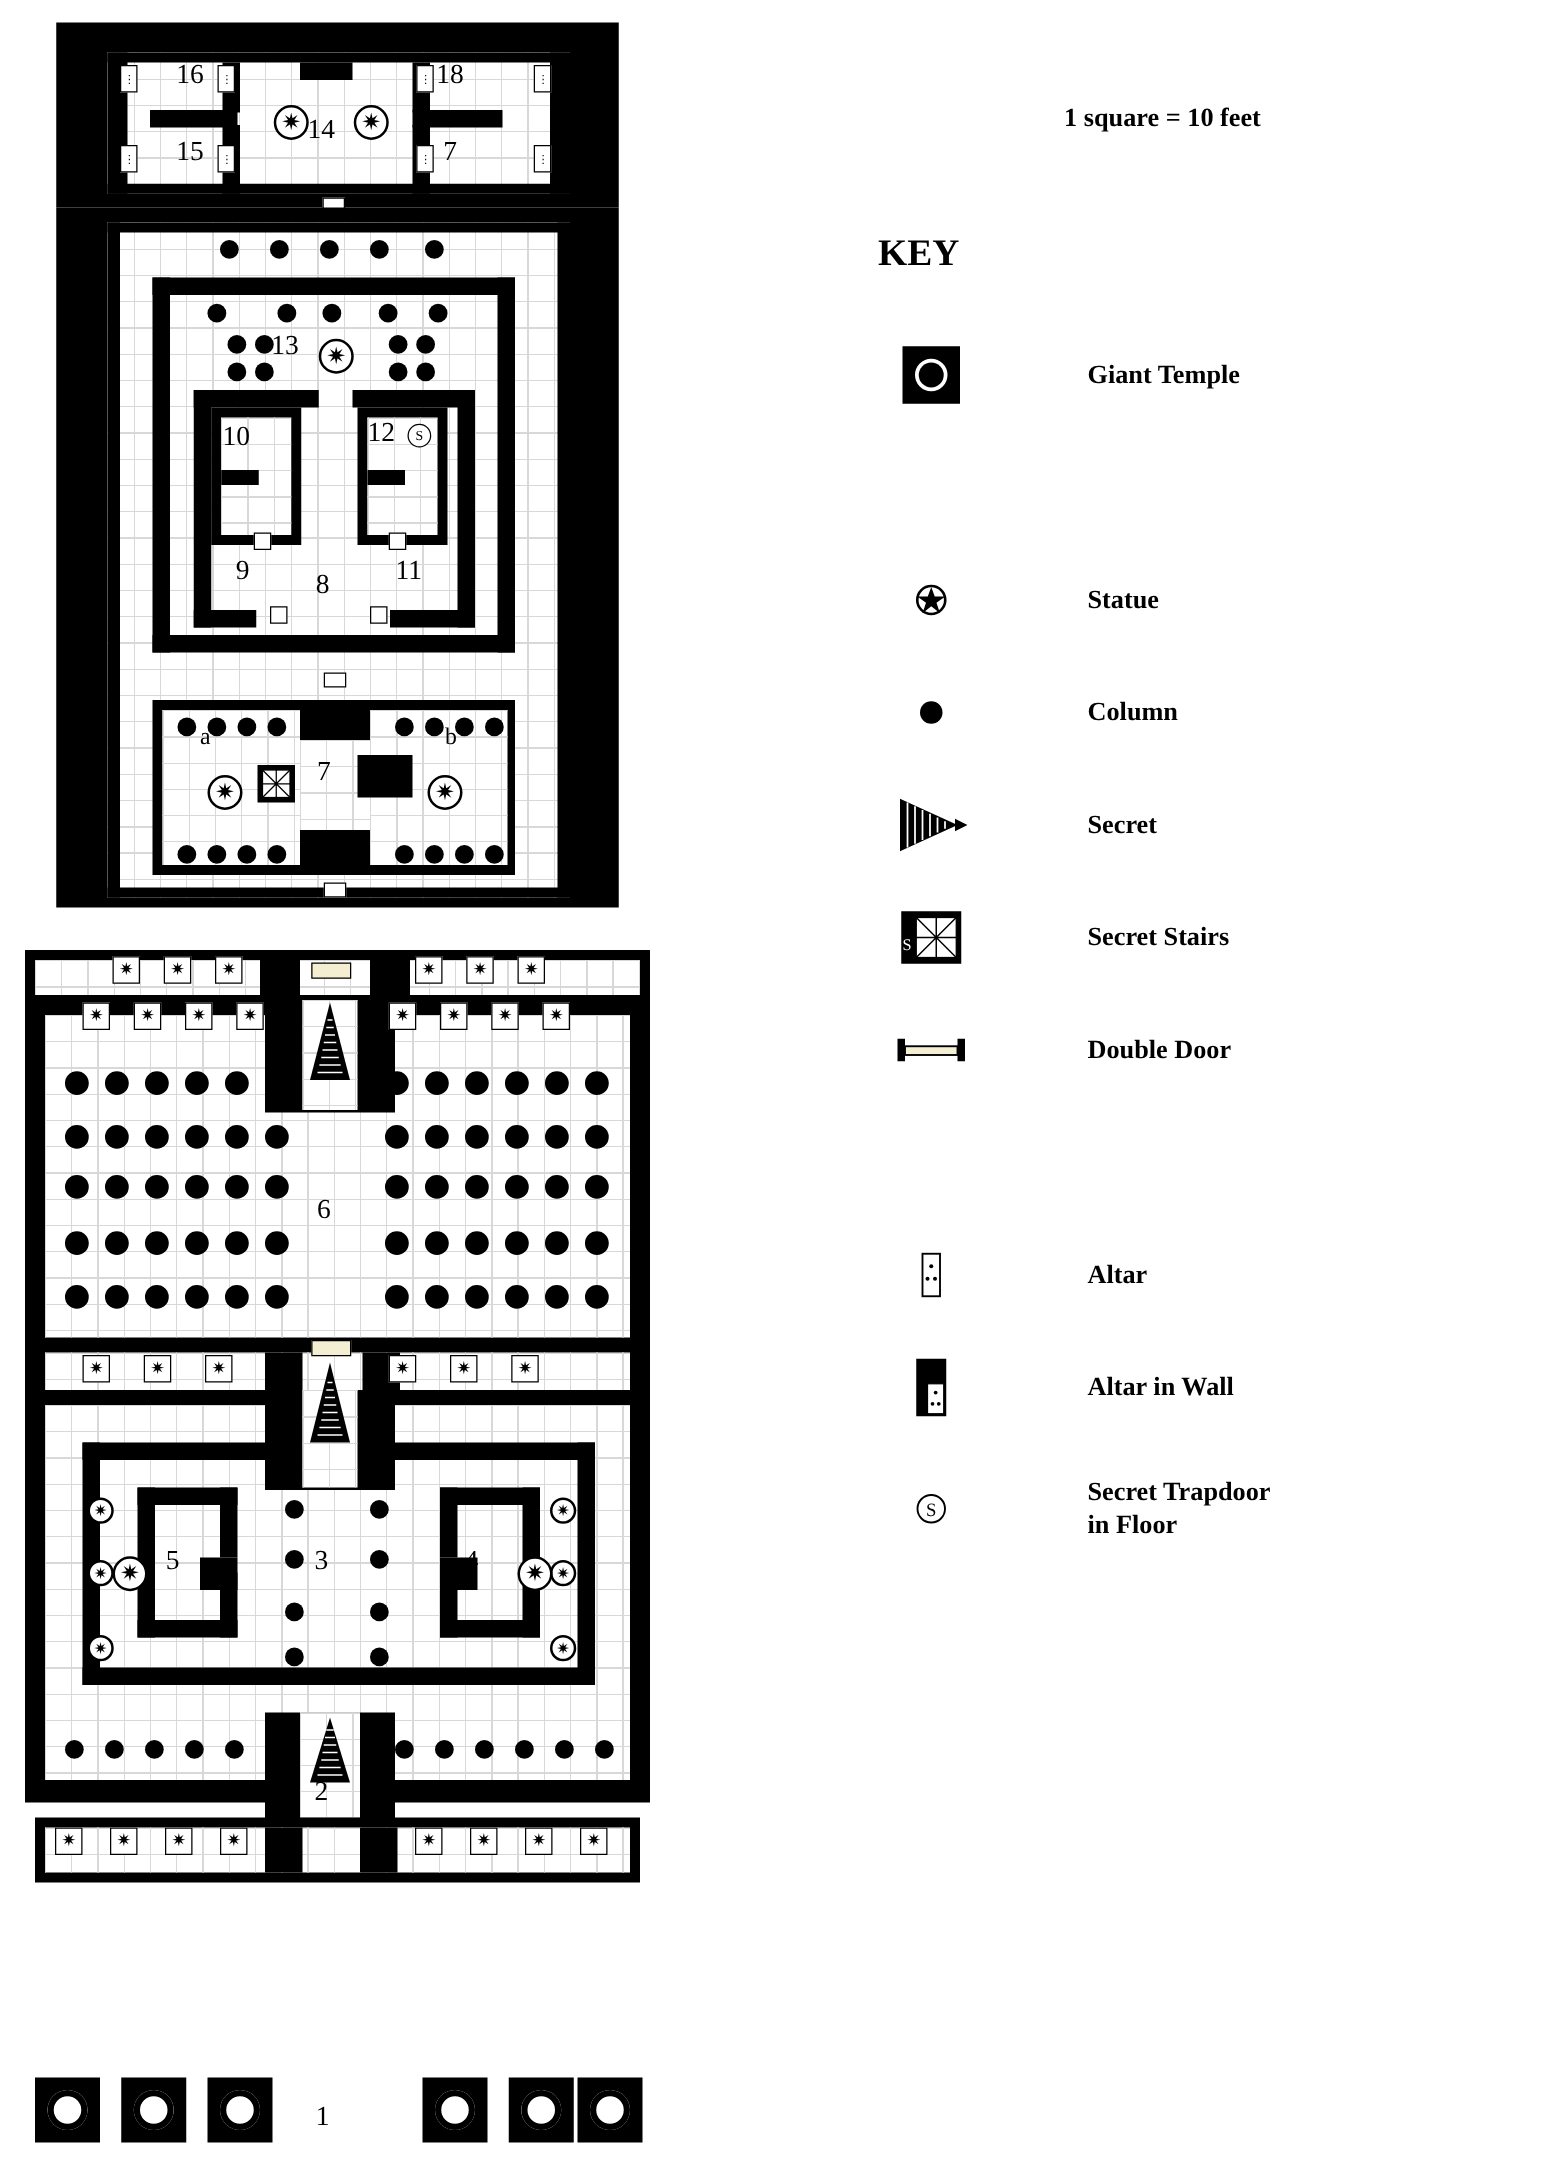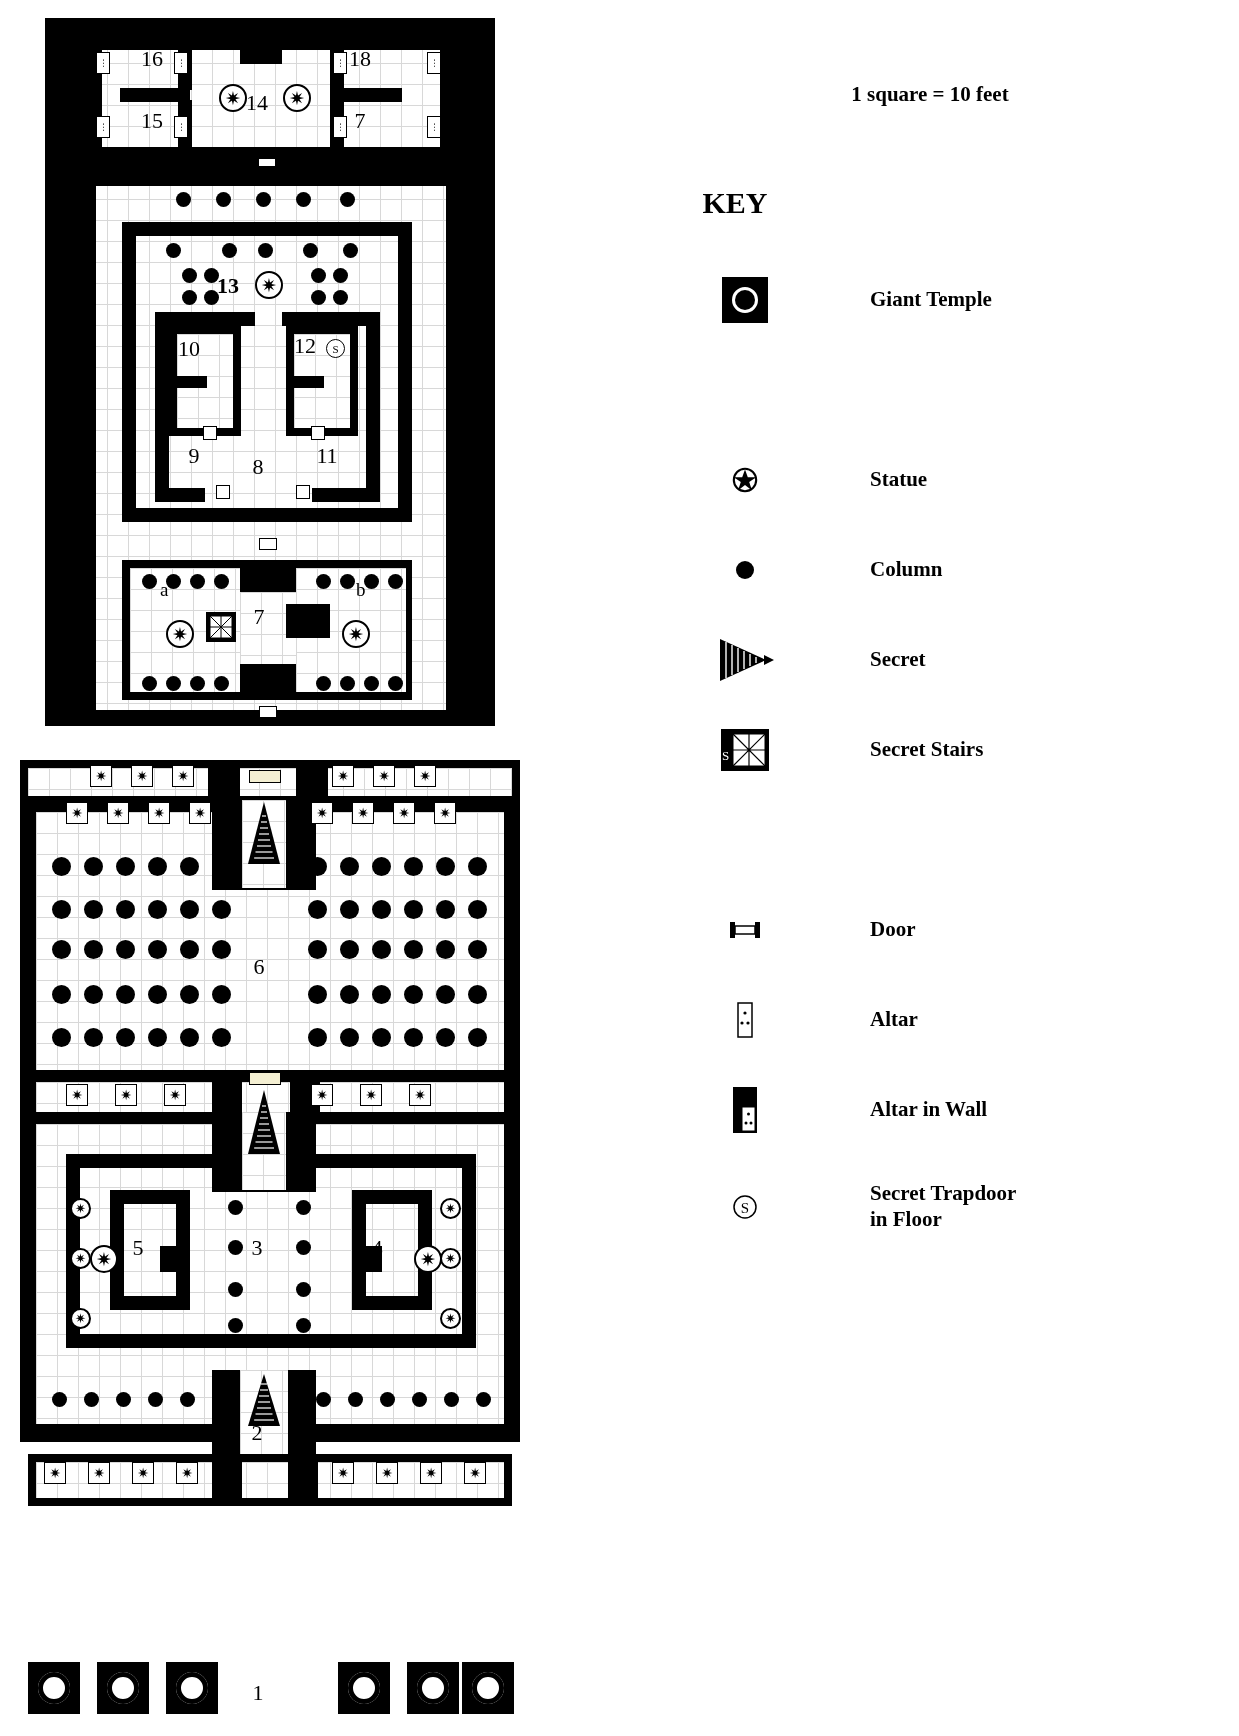--- a/index.html
+++ b/index.html
@@ -578,21 +578,21 @@
         <div class="room-num" style="left: 237px; top: 1235px; width: 40px;">3</div>
         <div class="room-num" style="left: 357px; top: 1235px; width: 40px;">4</div>
         <div class="room-num" style="left: 118px; top: 1235px; width: 40px;">5</div>
         <div class="room-num" style="left: 239px; top: 954px; width: 40px;">6</div>
         <div class="room-num" style="left: 239px; top: 604px; width: 40px;">7</div>
         <div class="room-num" style="left: 238px; top: 454px; width: 40px;">8</div>
         <div class="room-num" style="left: 174px; top: 443px; width: 40px;">9</div>
         <div class="room-num" style="left: 169px; top: 336px; width: 40px;">10</div>
         <div class="room-num" style="left: 307px; top: 443px; width: 40px;">11</div>
         <div class="room-num" style="left: 285px; top: 333px; width: 40px;">12</div>
-        <div class="room-num" style="left: 208px; top: 273px; width: 40px; font-weight: bold;">13</div>
+        <div class="room-num" style="left: 208px; top: 263px; width: 40px;">13</div>
         <div class="room-num" style="left: 237px; top: 90px; width: 40px;">14</div>
         <div class="room-num" style="left: 132px; top: 108px; width: 40px;">15</div>
         <div class="room-num" style="left: 132px; top: 46px; width: 40px;">16</div>
         <div class="room-num" style="left: 340px; top: 108px; width: 40px;">7</div>
         <div class="room-num" style="left: 340px; top: 46px; width: 40px;">18</div>
       </div>
     <div id="sub-labels">
         <div class="label-ab" style="left: 160px; top: 579px;">a</div>
         <div class="label-ab" style="left: 356px; top: 579px;">b</div>
       </div>
@@ -652,31 +652,31 @@
         <svg class="sym-center" width="52" height="46" viewBox="0 0 52 46">
           <rect x="2" y="2" width="48" height="42" fill="#000"></rect>
           <rect x="14" y="7" width="32" height="32" fill="#fff" stroke="#000" stroke-width="1"></rect>
           <path d="M14 7 L46 39 M46 7 L14 39 M30 7 V39 M14 23 H46" stroke="#000" stroke-width="1.2"></path>
           <text x="3" y="33" font-size="13" font-family="Liberation Serif, serif" fill="#fff">S</text>
         </svg>
       </div>
       <div class="key-label">Secret Stairs</div>
     </div>
 
-
-    <div class="key-row" style="top:898px;">
+    <div class="key-row" style="top:808px;">
       <div class="key-sym">
-        <svg class="sym-center" width="44" height="24" viewBox="0 0 44 24">
-          <rect x="7" y="4" width="5" height="16" fill="#000"></rect>
-          <rect x="32" y="4" width="5" height="16" fill="#000"></rect>
-          <rect x="12" y="8" width="20" height="8" fill="#fff" stroke="#000" stroke-width="1.5"></rect>
+        <svg class="sym-center" width="62" height="26" viewBox="0 0 62 26">
+          <rect x="4" y="4" width="6" height="18" fill="#000"></rect>
+          <rect x="52" y="4" width="6" height="18" fill="#000"></rect>
+          <rect x="10" y="10" width="42" height="7" fill="#f4efd2" stroke="#000" stroke-width="1.5"></rect>
         </svg>
       </div>
-      <div class="key-label">Door</div>
-    </div>
+      <div class="key-label">Double Door</div>
+    </div>
+
 
     <div class="key-row" style="top:988px;">
       <div class="key-sym">
         <svg class="sym-center" width="24" height="38" viewBox="0 0 24 38">
           <rect x="5" y="2" width="14" height="34" fill="#fff" stroke="#000" stroke-width="1.5"></rect>
           <circle cx="12" cy="12" r="1.6" fill="#000"></circle>
           <circle cx="9" cy="22" r="1.6" fill="#000"></circle>
           <circle cx="15" cy="22" r="1.6" fill="#000"></circle>
         </svg>
       </div>

